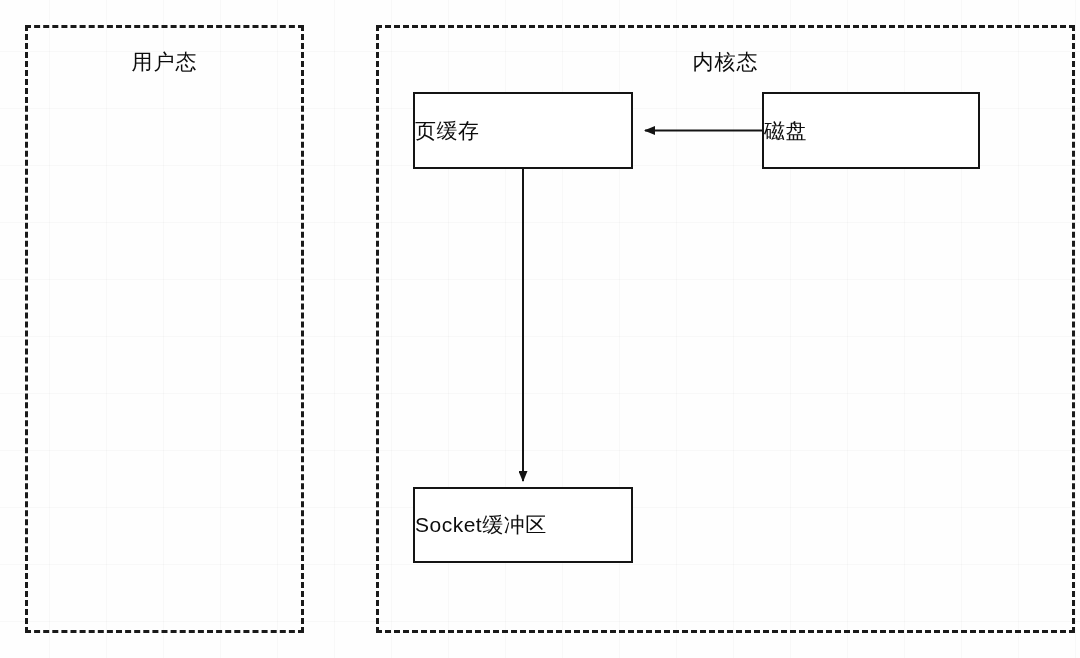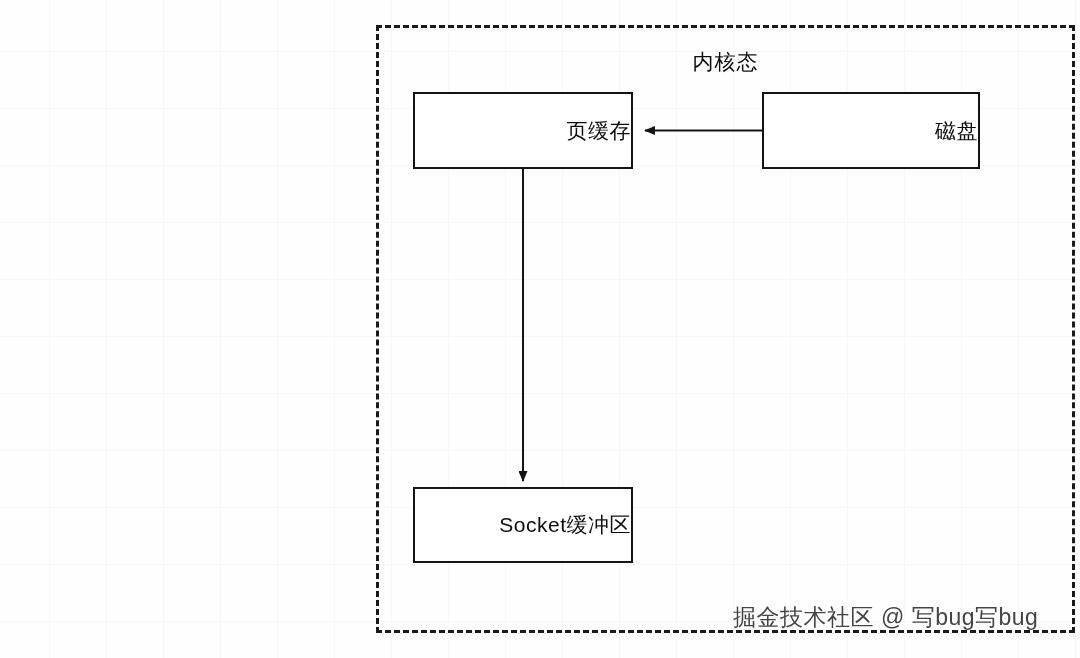--- a/index.html
+++ b/index.html
@@ -56,21 +56,21 @@
     letter-spacing: 1px;
     line-height: 1.2;
   }
   .node {
     position: absolute;
     border: 2.5px solid #141414;
     background: #ffffff;
     box-sizing: border-box;
     display: flex;
     align-items: center;
-    justify-content: flex-end;
+    justify-content: flex-start;
     font-size: 21px;
     color: #0d0d0d;
     letter-spacing: 0.5px;
   }
   #node-app-memory {
     left: 59px;
     top: 289px;
     width: 217px;
     height: 74px;
   }
@@ -110,20 +110,23 @@
     opacity: 0.88;
     white-space: nowrap;
     letter-spacing: 0.5px;
   }
 </style>
 </head>
 <body>
 
 <div id="canvas">
 
+  <div class="panel" id="panel-user">
+    <div class="panel-title">用户态</div>
+  </div>
 
   <div class="panel" id="panel-kernel">
     <div class="panel-title">内核态</div>
   </div>
 
   <svg class="edges" viewBox="0 0 1080 658">
     <defs>
       <marker id="arrowhead" markerWidth="11" markerHeight="9" refX="10" refY="4.5" orient="auto" markerUnits="userSpaceOnUse">
         <path d="M0,0 L11,4.5 L0,9 z" fill="#141414"></path>
       </marker>
@@ -138,15 +141,14 @@
   </div>
 
   <div class="node" id="node-socket-buffer">
     <span>Socket缓冲区</span>
   </div>
 
   <div class="node" id="node-disk">
     <span>磁盘</span>
   </div>
 
-  <div id="watermark">掘金技术社区 @ 写bug写bug</div>
 
 </div>
 
 </body></html>

